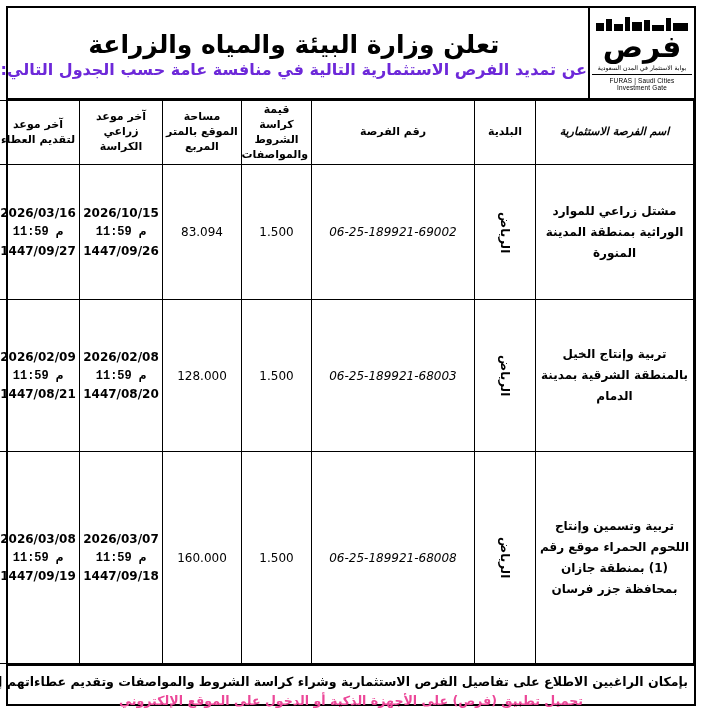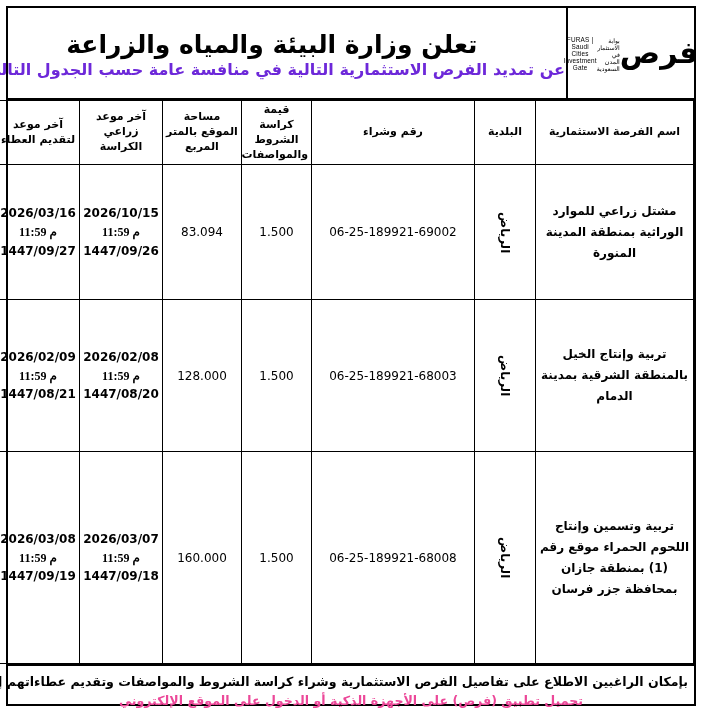--- a/index.html
+++ b/index.html
@@ -33,21 +33,21 @@
     flex-direction: row;
     height: 92px;
     border-bottom: 2px solid #000;
     box-sizing: border-box;
   }
   .logo-left {
     width: 128px;
     border-left: 2px solid #000;
     box-sizing: border-box;
     display: flex;
-    flex-direction: row;
+    flex-direction: column;
     align-items: center;
     justify-content: center;
     padding: 2px;
   }
   .furas-mark {
     font-family: "DejaVu Sans", sans-serif;
     font-size: 30px;
     font-weight: bold;
     color: #000;
     line-height: 1;
@@ -169,21 +169,21 @@
     font-size: 11px;
     font-weight: bold;
     height: 56px;
     padding: 2px 3px;
     line-height: 1.35;
   }
   .tbl td {
     font-size: 12px;
     padding: 3px;
   }
-  .col-name   { width: 151px; }
+  .col-name   { width: 151px; font-style: italic; }
   .col-muni   { width: 54px; }
   .col-num    { width: 156px; }
   .col-price  { width: 63px; }
   .col-area   { width: 72px; }
   .col-d3     { width: 76px; }
   .col-d2     { width: 76px; }
   .cell-name {
     font-size: 14.5px;
     font-weight: bold;
     line-height: 1.75;
@@ -200,35 +200,36 @@
   .muni-wrap {
     display: flex;
     align-items: center;
     justify-content: center;
     height: 100%;
   }
   .cell-num {
     font-size: 14px;
     direction: ltr;
     font-family: "Liberation Sans", sans-serif;
+    font-style: italic;
   }
   .cell-price, .cell-area {
     font-size: 14px;
     font-family: "Liberation Sans", sans-serif;
     direction: ltr;
   }
   .cell-date {
     font-size: 12.5px;
     font-weight: bold;
     line-height: 1.55;
     direction: ltr;
     font-family: "Liberation Sans", sans-serif;
   }
   .cell-date .ar {
-    font-family: Liberation Serif, serif;
+    font-family: Liberation Mono, monospace;
   }
   
   .footer {
     border-top: 2px solid #000;
     text-align: center;
     padding: 7px 6px 6px 6px;
   }
   .footer-line1 {
     font-family: "DejaVu Sans", sans-serif;
     font-size: 12.6px;
@@ -294,21 +295,21 @@
         <div class="gov-en2">Kingdom of Saudi Arabia</div>
         <div class="gov-ar2">المملكة العربية السعودية</div>
       </div>
     </div>
 
     <table class="tbl">
       <thead>
         <tr>
           <th class="col-name">اسم الفرصة الاستثمارية</th>
           <th class="col-muni">البلدية</th>
-          <th class="col-num">رقم وشراء</th>
+          <th class="col-num">رقم الفرصة</th>
           <th class="col-price">قيمة كراسة الشروط والمواصفات</th>
           <th class="col-area">مساحة الموقع بالمتر المربع</th>
           <th class="col-d3">آخر موعد زراعي الكراسة</th>
           <th class="col-d2">آخر موعد لتقديم العطاء</th>
 
         </tr>
       </thead>
       <tbody>
 
         <tr class="row-tall">

